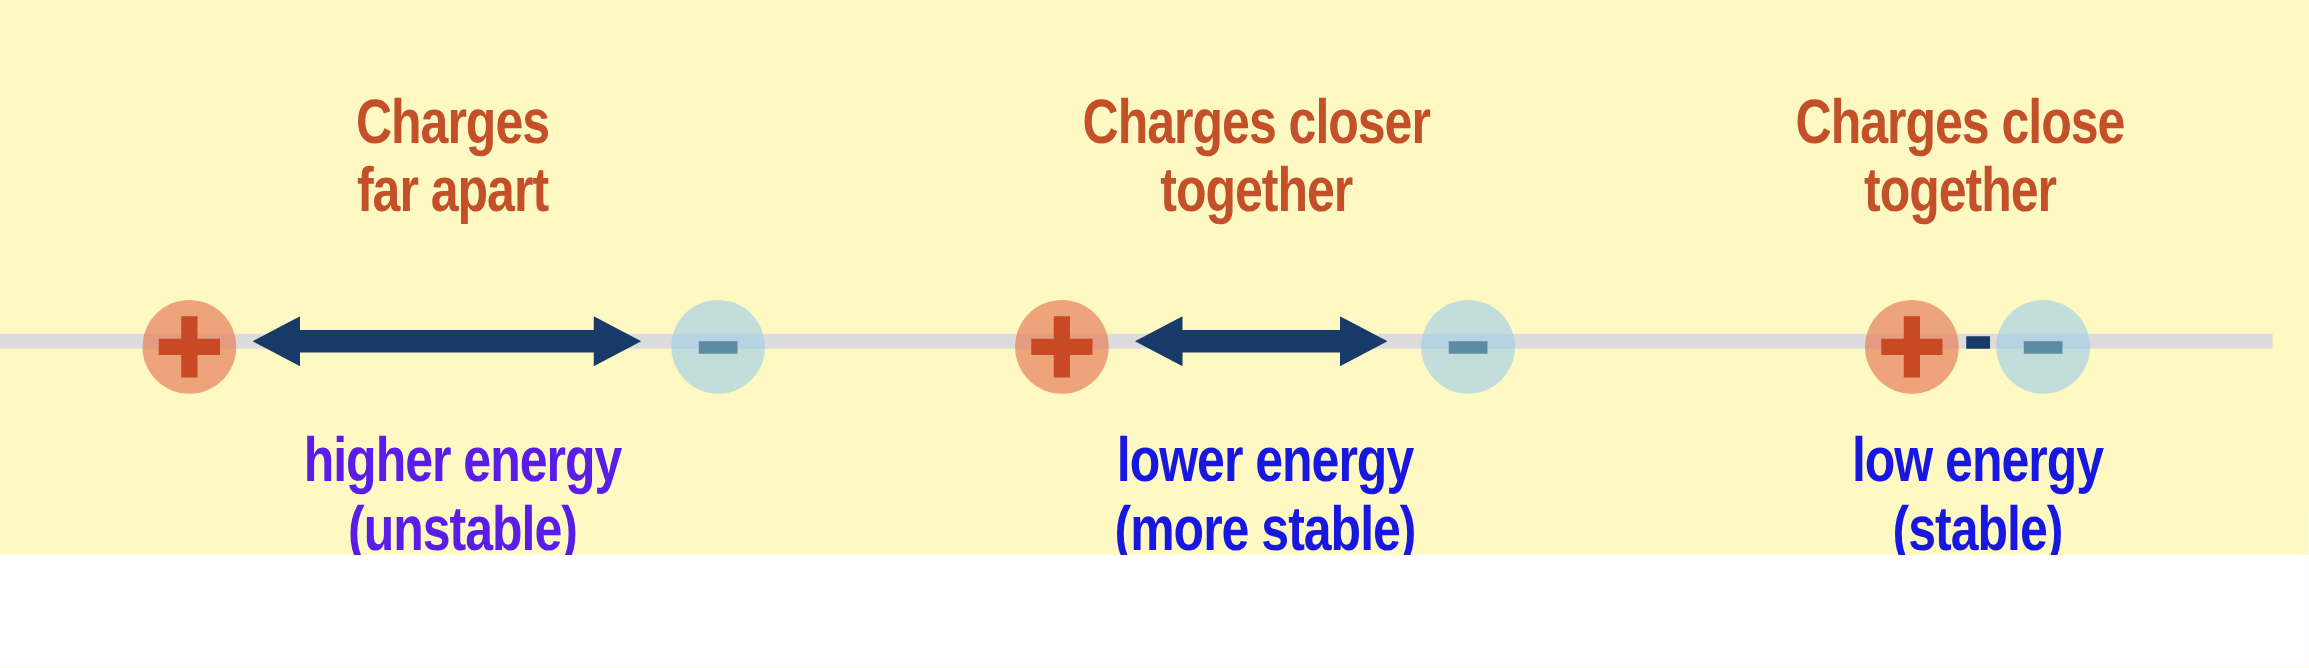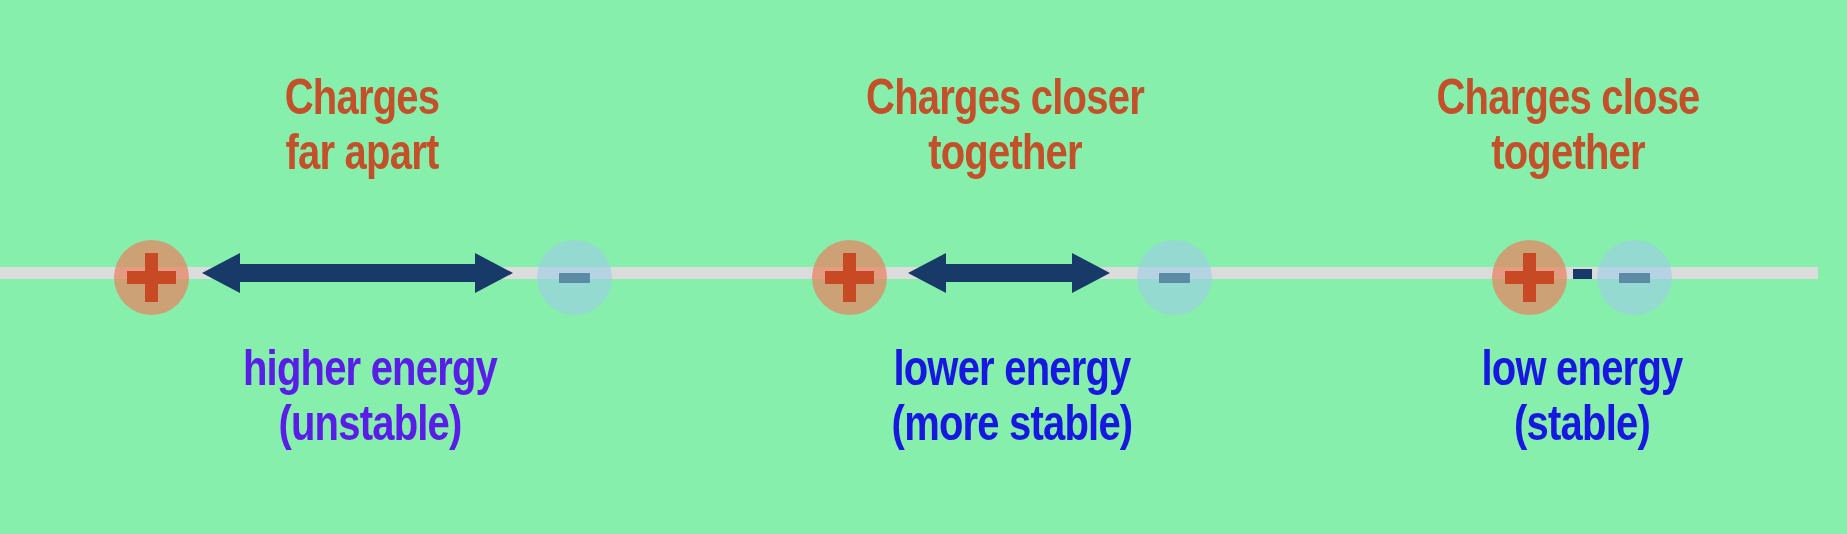--- a/index.html
+++ b/index.html
@@ -1,19 +1,19 @@
 <!DOCTYPE html>
 <html><head>
 <meta charset="utf-8">
 <style>
   html,body{margin:0;padding:0;background:#fff;}
   #stage{
     position:relative;
-    width:1847px;height:534px;
-    background:#86efac;
+    width:1847px;height:444px;
+    background:#fef9c3;
     overflow:hidden;
     font-family:"Liberation Sans","DejaVu Sans",sans-serif;
     text-decoration:underline;
   }
   
   .axis-line{
     position:absolute;left:0;top:267px;height:12px;width:1818px;
   }
   
   .charge{

